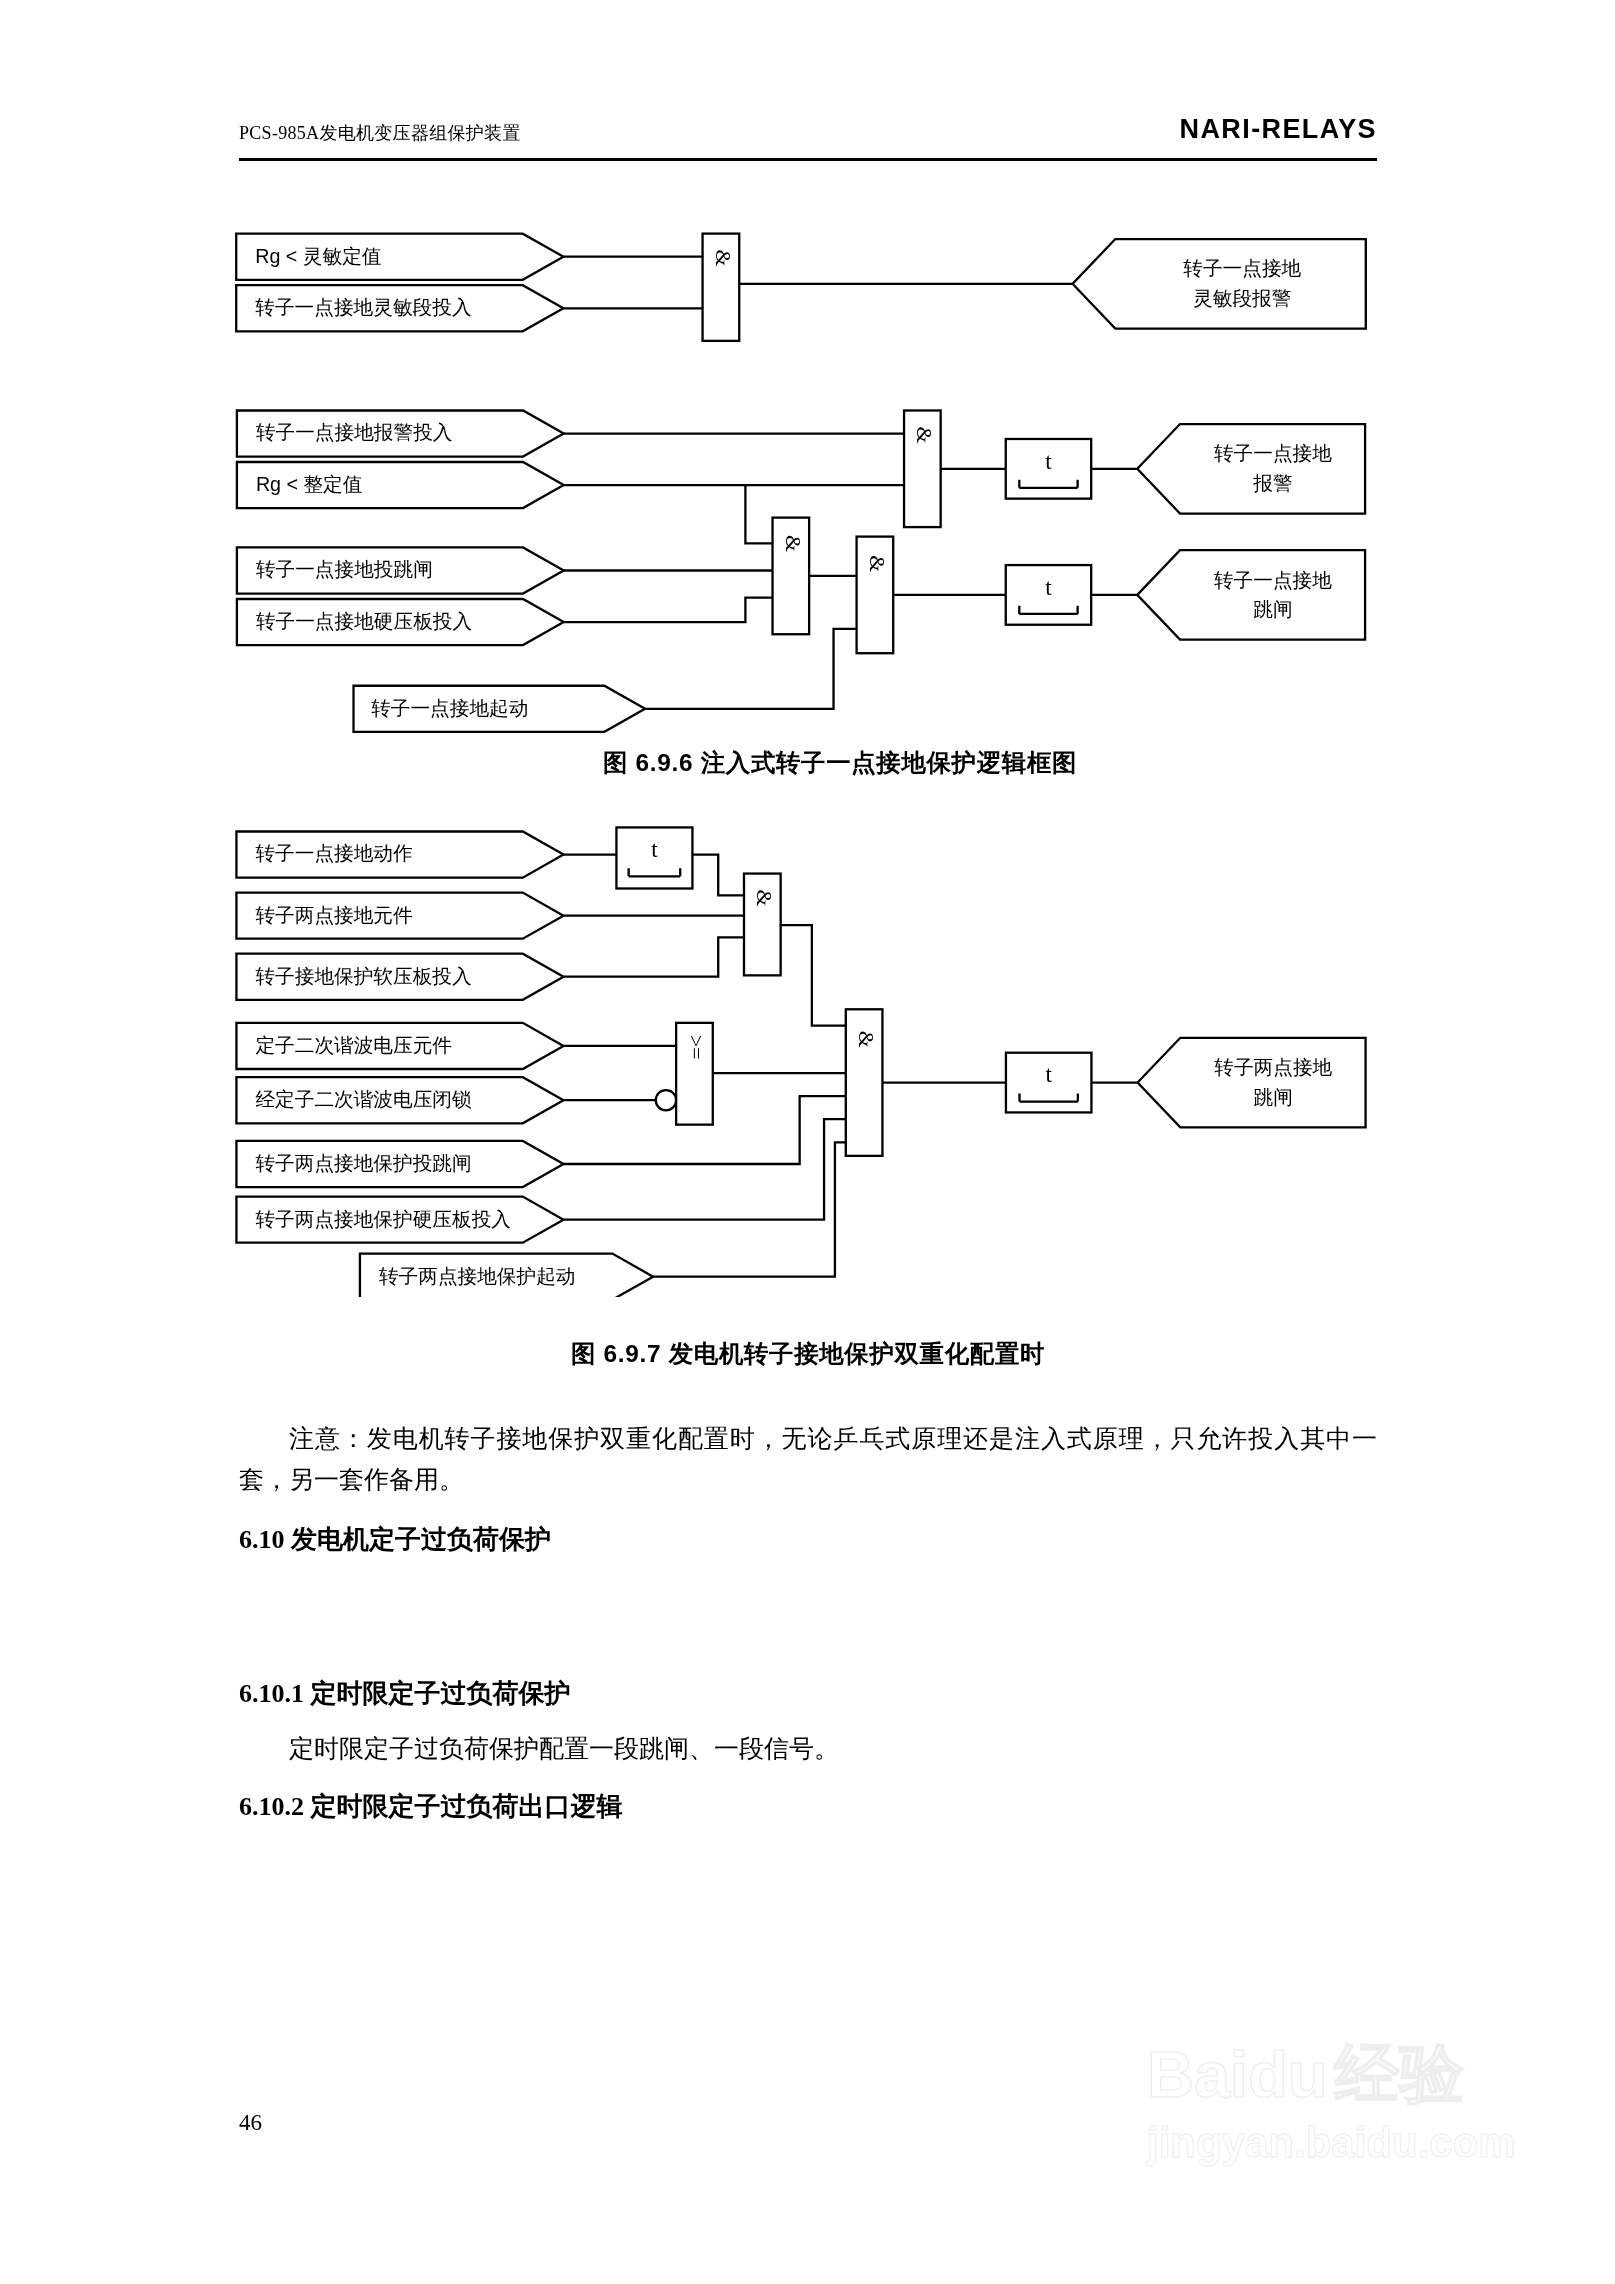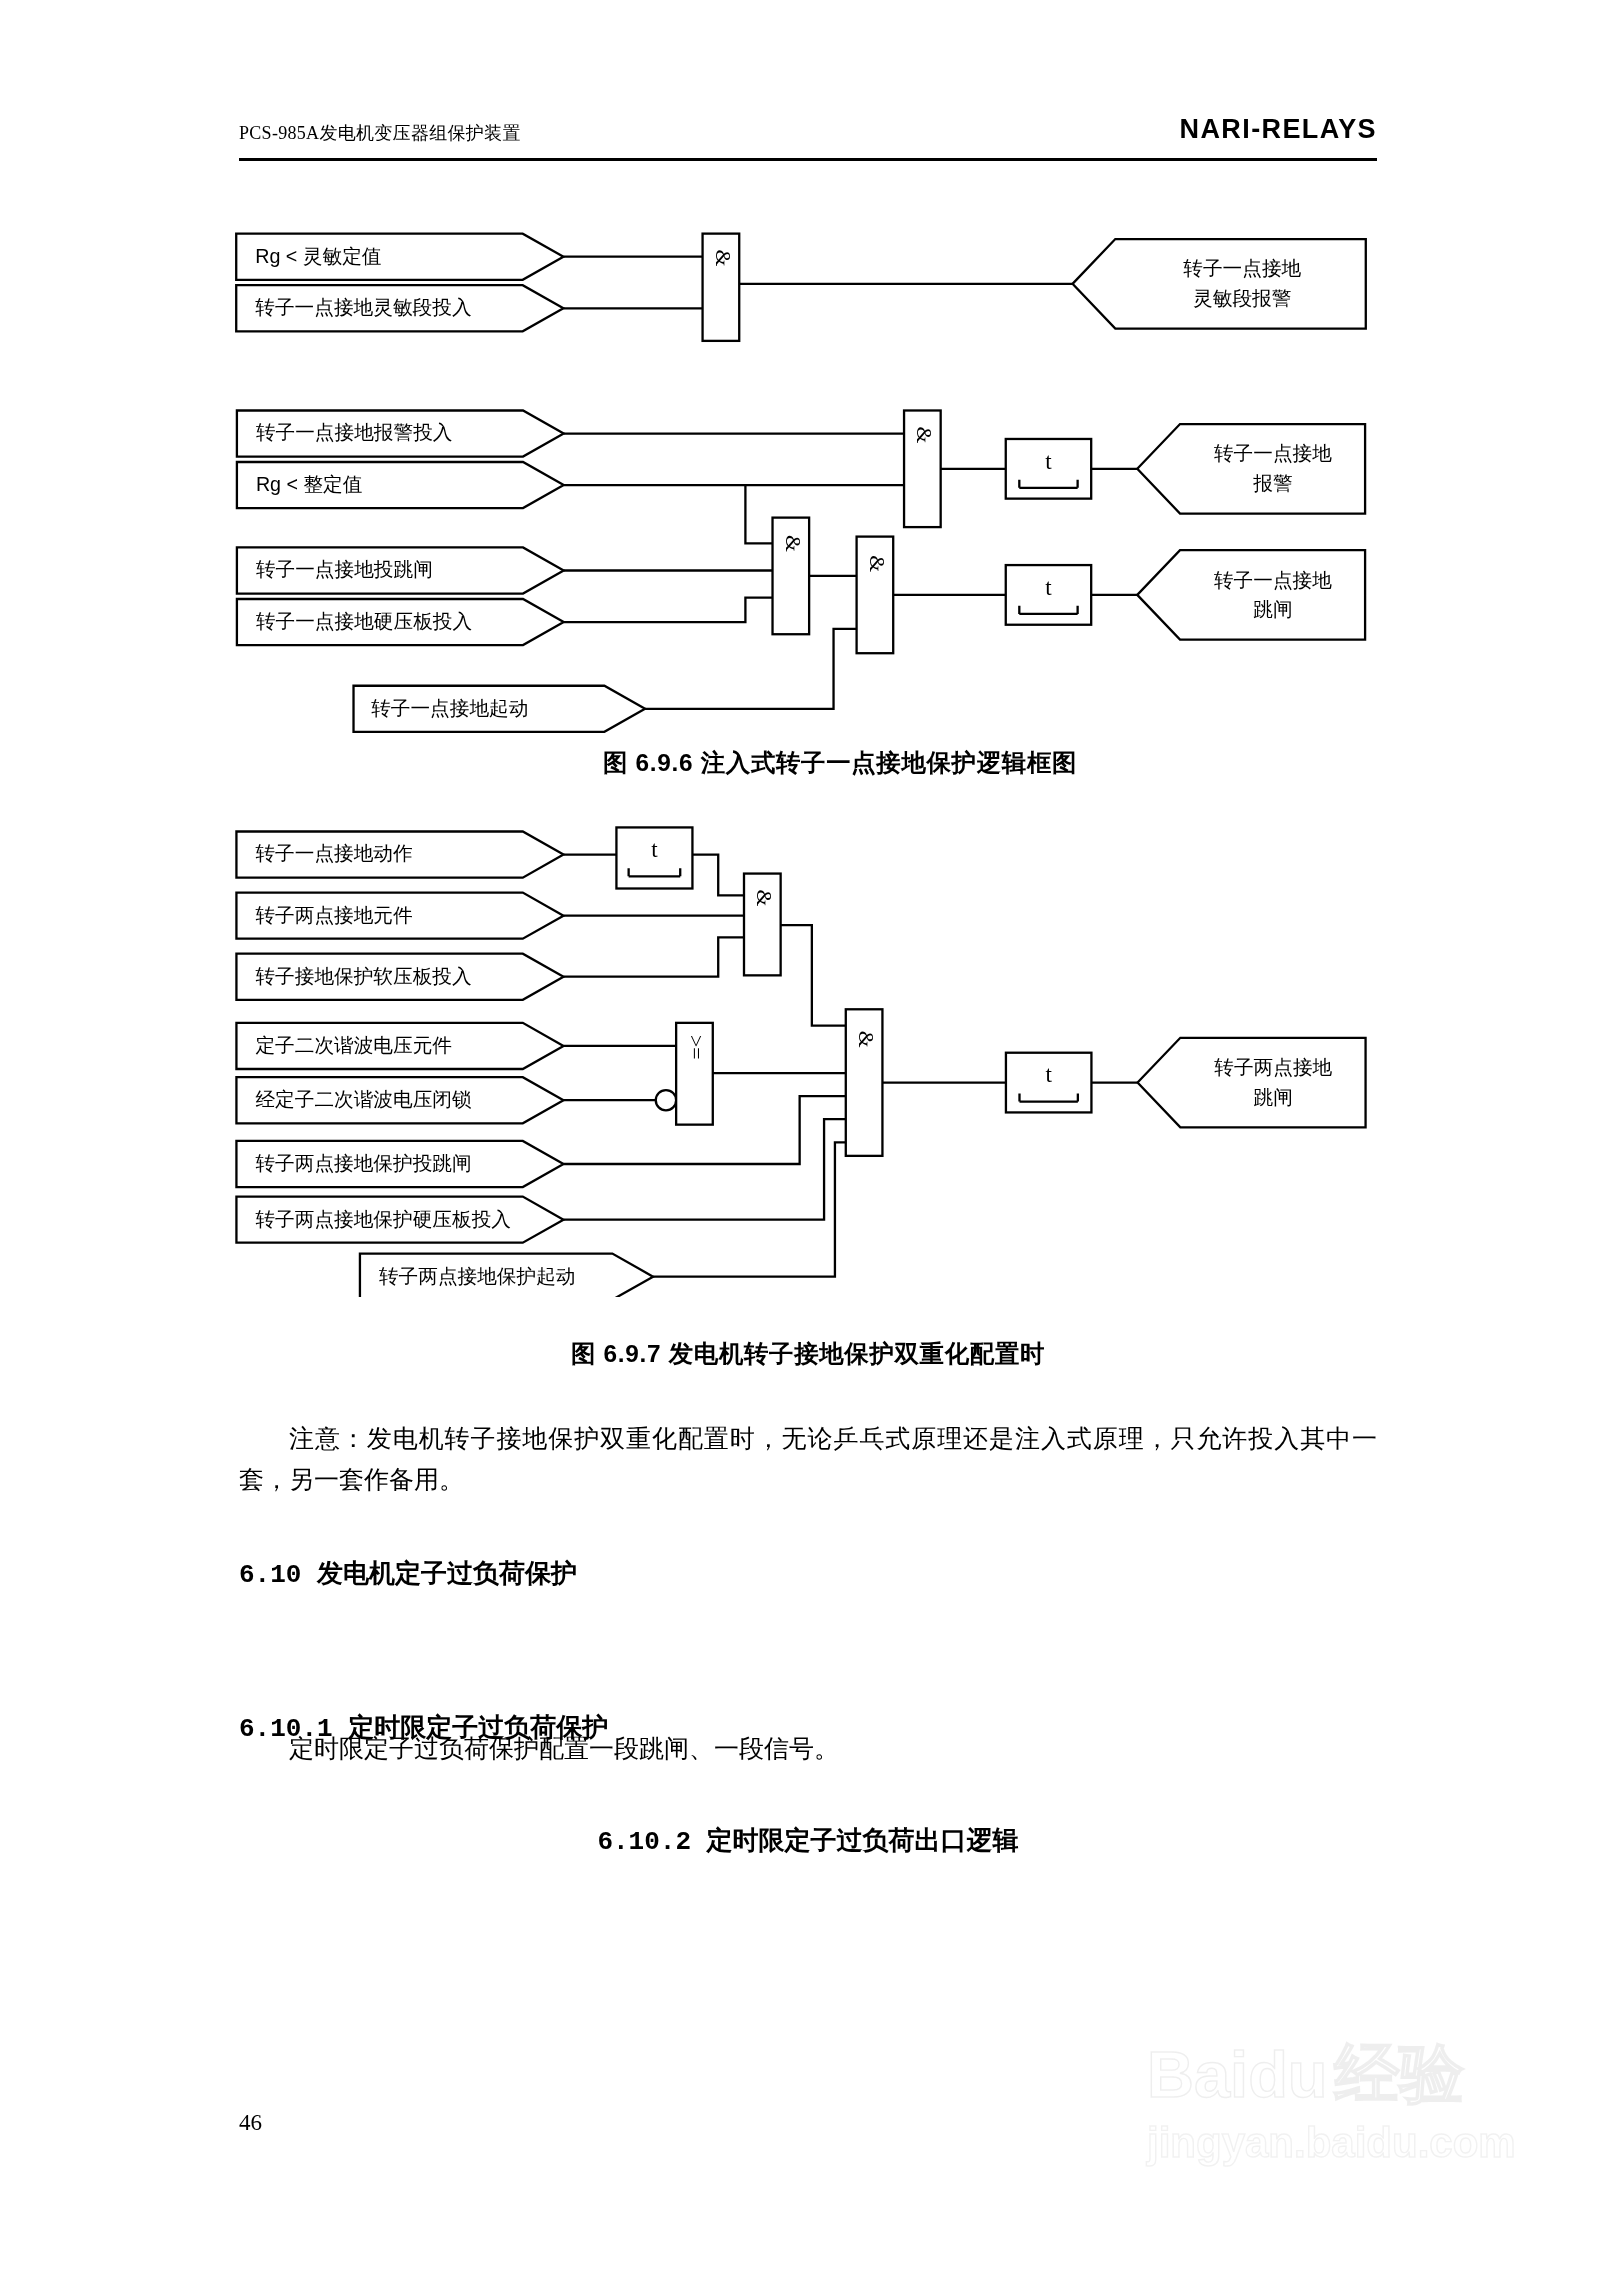--- a/index.html
+++ b/index.html
@@ -62,29 +62,29 @@
 
   .body-text {
     position:absolute; left:239px; width:1138px;
     font-family:"Liberation Serif", serif;
     font-size:25px; line-height:1.62;
     text-align:justify; text-justify:inter-ideograph;
   }
   .indent { text-indent:2em; }
   .heading {
     position:absolute; left:239px; width:1138px;
-    font-family:Liberation Mono, monospace;
-    font-size:26px; font-weight:bold; line-height:1.5;margin-top:36px;
+    font-family:Liberation Serif, serif;
+    font-size:26px; font-weight:bold; line-height:1.5;
   }
   .p-note  { top:1419px; }
   .h-610   { top:1520px; }
   .p-610   { top:1575px; }
   .h-6101  { top:1674px; }
   .p-6101  { top:1729px; }
-  .h-6102  { top:1787px;text-align:center; }
+  .h-6102  { top:1787px; }
 
   .page-number {
     position:absolute; left:239px; top:2110px;
     font-family:"Liberation Serif", serif; font-size:23px;
   }
 
   
   .watermark {
     position:absolute; left:1147px; top:2030px; width:435px; height:204px;
     opacity:0.30; pointer-events:none;

